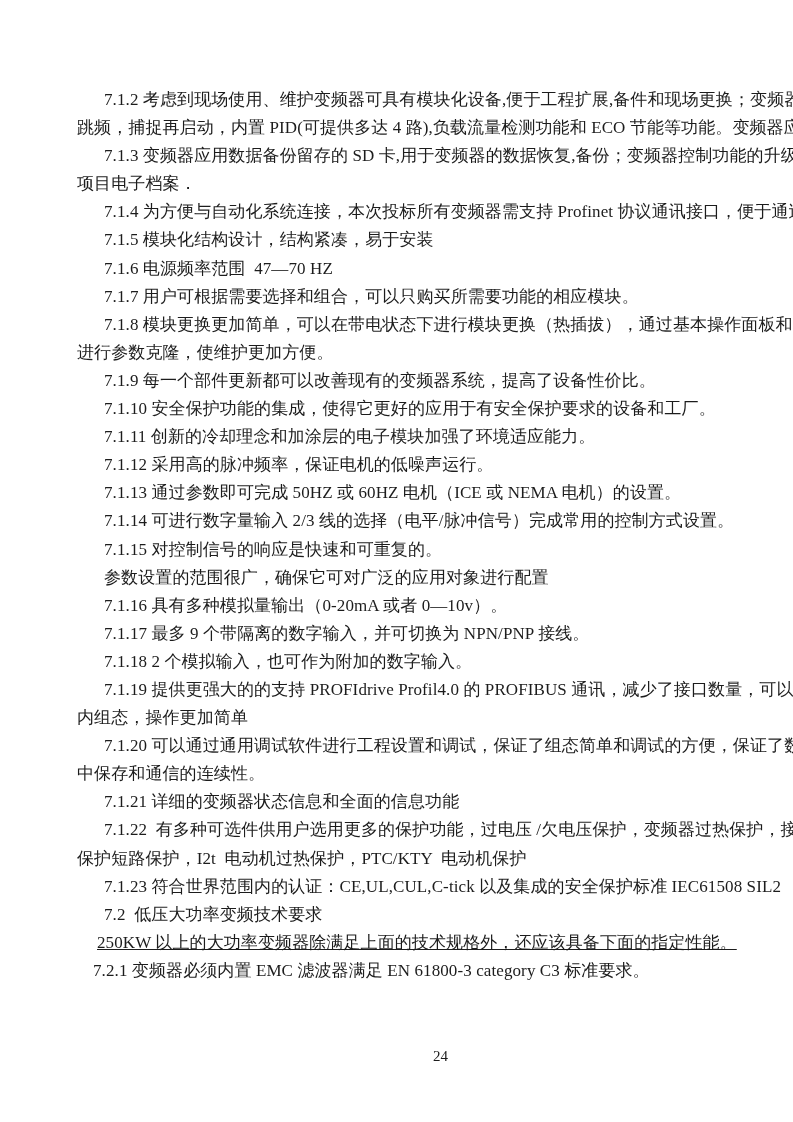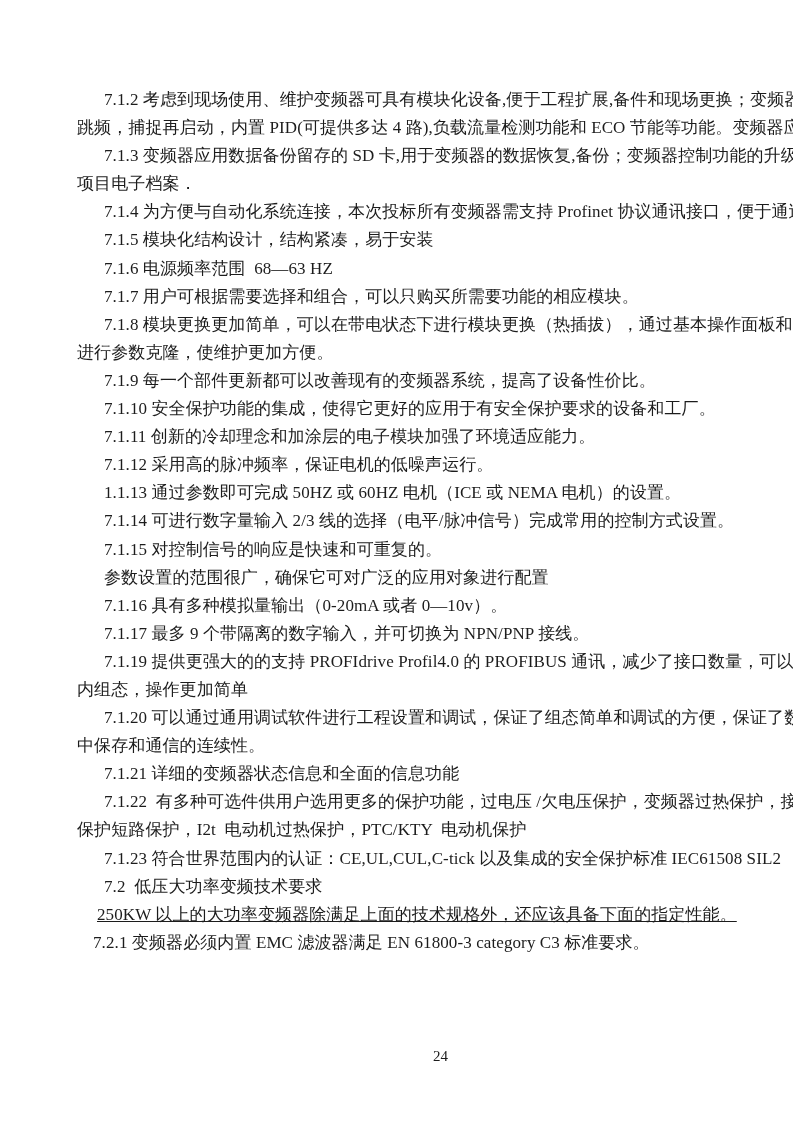--- a/index.html
+++ b/index.html
@@ -47,34 +47,35 @@
 <body>
 
 <div class="page">
   <div class="text-block">
       <div class="line para">7.1.2 考虑到现场使用、维护变频器可具有模块化设备,便于工程扩展,备件和现场更换；变频器应具有</div>
       <div class="line flush">跳频，捕捉再启动，内置 PID(可提供多达 4 路),负载流量检测功能和 ECO 节能等功能。变频器应可肩并肩</div>
       <div class="line para">7.1.3 变频器应用数据备份留存的 SD 卡,用于变频器的数据恢复,备份；变频器控制功能的升级和用户</div>
       <div class="line flush">项目电子档案．</div>
       <div class="line para">7.1.4 为方便与自动化系统连接，本次投标所有变频器需支持 Profinet 协议通讯接口，便于通过通讯方</div>
       <div class="line para">7.1.5 模块化结构设计，结构紧凑，易于安装</div>
-      <div class="line para">7.1.6 电源频率范围  68—63 HZ</div>
+      <div class="line para">7.1.6 电源频率范围  47—70 HZ</div>
       <div class="line para">7.1.7 用户可根据需要选择和组合，可以只购买所需要功能的相应模块。</div>
       <div class="line para">7.1.8 模块更换更加简单，可以在带电状态下进行模块更换（热插拔），通过基本操作面板和 MMC 卡</div>
       <div class="line flush">进行参数克隆，使维护更加方便。</div>
       <div class="line para">7.1.9 每一个部件更新都可以改善现有的变频器系统，提高了设备性价比。</div>
       <div class="line para">7.1.10 安全保护功能的集成，使得它更好的应用于有安全保护要求的设备和工厂。</div>
       <div class="line para">7.1.11 创新的冷却理念和加涂层的电子模块加强了环境适应能力。</div>
       <div class="line para">7.1.12 采用高的脉冲频率，保证电机的低噪声运行。</div>
-      <div class="line para">1.1.13 通过参数即可完成 50HZ 或 60HZ 电机（ICE 或 NEMA 电机）的设置。</div>
+      <div class="line para">7.1.13 通过参数即可完成 50HZ 或 60HZ 电机（ICE 或 NEMA 电机）的设置。</div>
       <div class="line para">7.1.14 可进行数字量输入 2/3 线的选择（电平/脉冲信号）完成常用的控制方式设置。</div>
       <div class="line para">7.1.15 对控制信号的响应是快速和可重复的。</div>
       <div class="line para">参数设置的范围很广，确保它可对广泛的应用对象进行配置</div>
       <div class="line para">7.1.16 具有多种模拟量输出（0-20mA 或者 0—10v）。</div>
       <div class="line para">7.1.17 最多 9 个带隔离的数字输入，并可切换为 NPN/PNP 接线。</div>
+      <div class="line para">7.1.18 2 个模拟输入，也可作为附加的数字输入。</div>
       <div class="line para">7.1.19 提供更强大的的支持 PROFIdrive Profil4.0 的 PROFIBUS 通讯，减少了接口数量，可以全厂范围</div>
       <div class="line flush">内组态，操作更加简单</div>
       <div class="line para">7.1.20 可以通过通用调试软件进行工程设置和调试，保证了组态简单和调试的方便，保证了数据的集</div>
       <div class="line flush">中保存和通信的连续性。</div>
       <div class="line para">7.1.21 详细的变频器状态信息和全面的信息功能</div>
       <div class="line para">7.1.22  有多种可选件供用户选用更多的保护功能，过电压 /欠电压保护，变频器过热保护，接地故障</div>
       <div class="line flush">保护短路保护，I2t  电动机过热保护，PTC/KTY  电动机保护</div>
       <div class="line para">7.1.23 符合世界范围内的认证：CE,UL,CUL,C-tick 以及集成的安全保护标准 IEC61508 SIL2</div>
       <div class="line para">7.2  低压大功率变频技术要求</div>
       <div class="line hang-small">250KW 以上的大功率变频器除满足上面的技术规格外，还应该具备下面的指定性能。</div>

